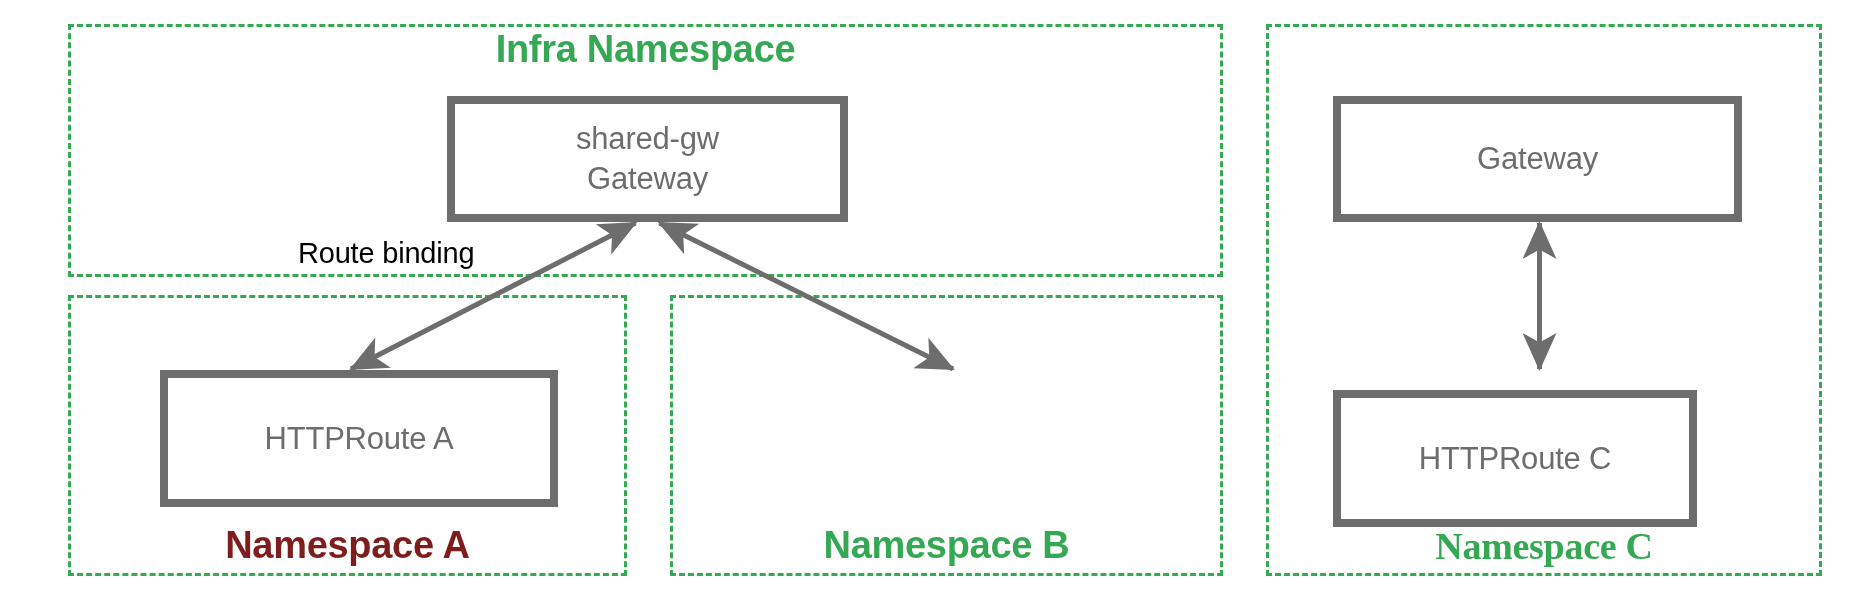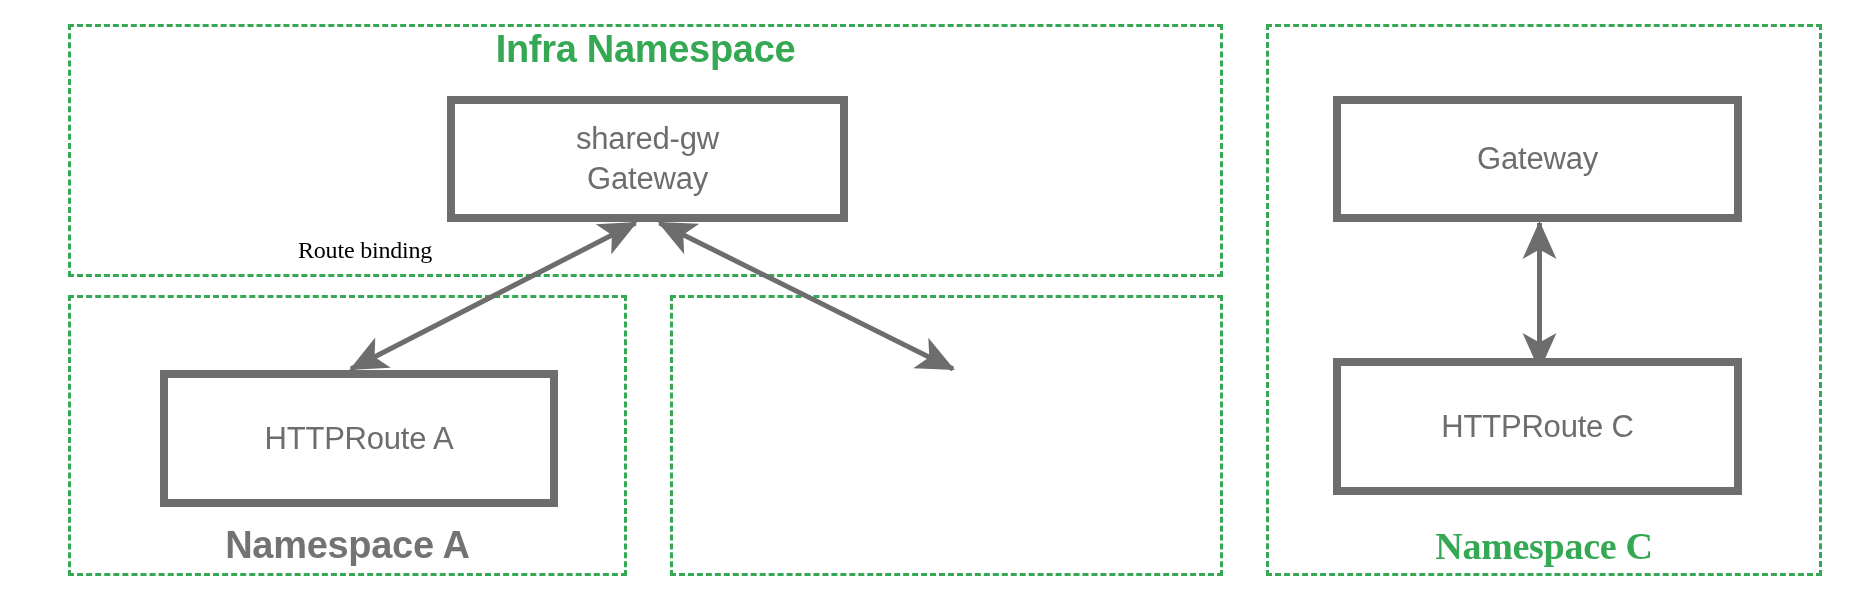--- a/index.html
+++ b/index.html
@@ -43,24 +43,23 @@
     text-align: center;
     color: #6d6d6d;
     font-size: 31px;
     line-height: 1.28;
     letter-spacing: -0.2px;
   }
   .node-box .line2 { display: block; }
   .edge-label {
     position: absolute;
     color: #000000;
-    font-size: 24px;
+    font-size: 29px;
     white-space: nowrap;
     letter-spacing: -0.2px;
-    font-family: Liberation Serif, serif;
   }
   #arrow-layer {
     position: absolute;
     left: 0;
     top: 0;
     width: 1860px;
     height: 600px;
     pointer-events: none;
   }
 </style>
@@ -68,21 +67,22 @@
 <body>
 
 <div id="canvas">
 
   <div class="ns-box" id="ns-infra" style="left: 68px; top: 24px; width: 1155px; height: 253px; border-color: rgb(52, 168, 83);"></div>
   <div class="ns-box" id="ns-a" style="left: 68px; top: 295px; width: 559px; height: 281px; border-color: rgb(52, 168, 83);"></div>
   <div class="ns-box" id="ns-b" style="left: 670px; top: 295px; width: 553px; height: 281px; border-color: rgb(52, 168, 83);"></div>
   <div class="ns-box" id="ns-c" style="left: 1266px; top: 24px; width: 556px; height: 552px; border-color: rgb(52, 168, 83);"></div>
 
   <div class="ns-label" id="ns-infra-label" style="left: 68px; width: 1155px; color: rgb(52, 168, 83); top: 28px;">Infra Namespace</div>
-  <div class="ns-label" id="ns-a-label" style="left: 68px; width: 559px; color: #737373; top: 524px;">Namespace A</div>
+  <div class="ns-label" id="ns-a-label" style="left: 68px; width: 559px; color: #7f1d1d; top: 524px;">Namespace A</div>
+  <div class="ns-label" id="ns-b-label" style="left: 670px; width: 553px; color: rgb(52, 168, 83); top: 524px;">Namespace B</div>
   <div class="ns-label" id="ns-c-label" style="left: 1266px; width: 556px; color: rgb(52, 168, 83); top: 524px; font-family: Liberation Serif, serif;">Namespace C</div>
 
   <svg id="arrow-layer" viewBox="0 0 1860 600" xmlns="http://www.w3.org/2000/svg">
       <defs>
         <marker id="arrowEnd" markerWidth="8" markerHeight="8" refX="7.2" refY="4" orient="auto" markerUnits="strokeWidth">
           <path d="M0,0.6 L7.6,4 L0,7.4 L1.9,4 Z" fill="#6d6d6d"></path>
         </marker>
         <marker id="arrowStart" markerWidth="8" markerHeight="8" refX="0.4" refY="4" orient="auto" markerUnits="strokeWidth">
           <path d="M7.6,0.6 L0,4 L7.6,7.4 L5.7,4 Z" fill="#6d6d6d"></path>
         </marker>
@@ -103,19 +103,19 @@
     <span>
       <span class="line2">Gateway</span>
     </span>
   </div>
 
   <div class="node-box" id="node-httproute-a" style="left: 160px; top: 370px; width: 398px; height: 137px; border-color: rgb(109, 109, 109); color: rgb(109, 109, 109);">
     <span>HTTPRoute A</span>
   </div>
 
 
-  <div class="node-box" id="node-httproute-c" style="left: 1333px; top: 358px; width: 409px; height: 137px; border-color: rgb(109, 109, 109); color: rgb(109, 109, 109);">
+  <div class="node-box" id="node-httproute-c" style="left: 1333px; top: 390px; width: 364px; height: 137px; border-color: rgb(109, 109, 109); color: rgb(109, 109, 109);">
     <span>HTTPRoute C</span>
   </div>
 
   <div class="edge-label" id="route-binding-label" style="left: 298px; top: 237px; color: rgb(0, 0, 0);">Route binding</div>
 
 </div>
 
 </body></html>

